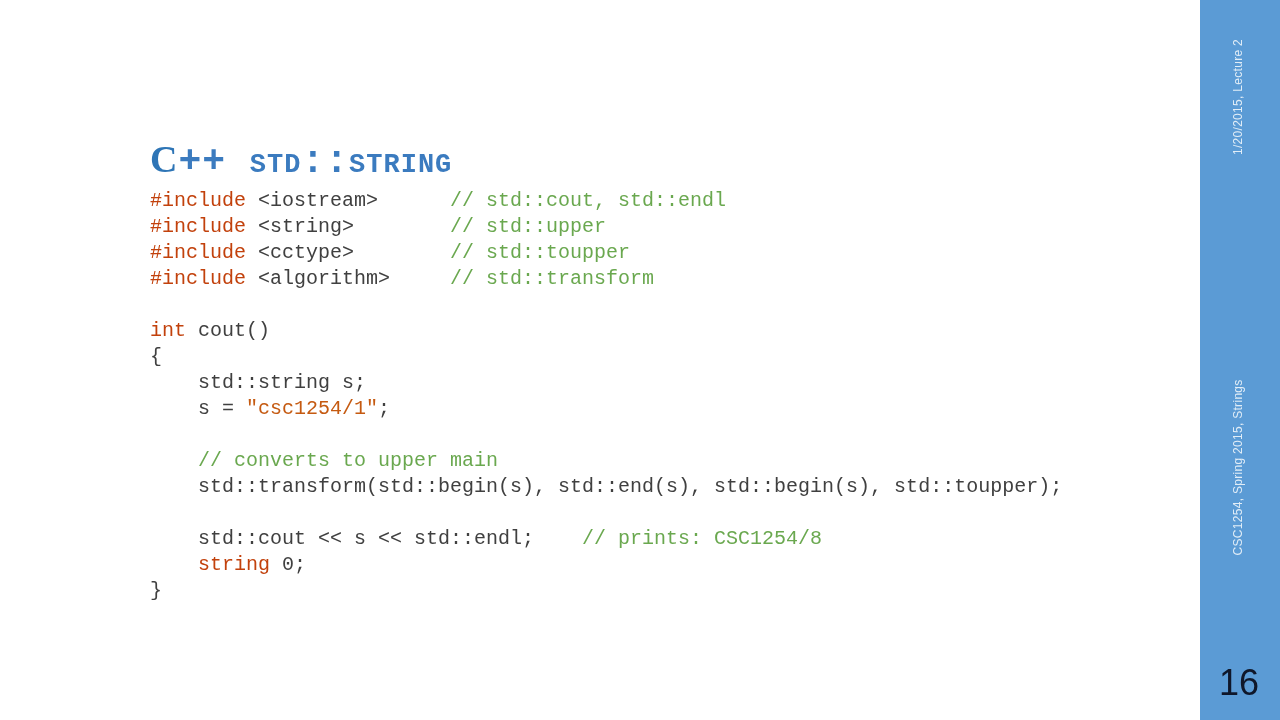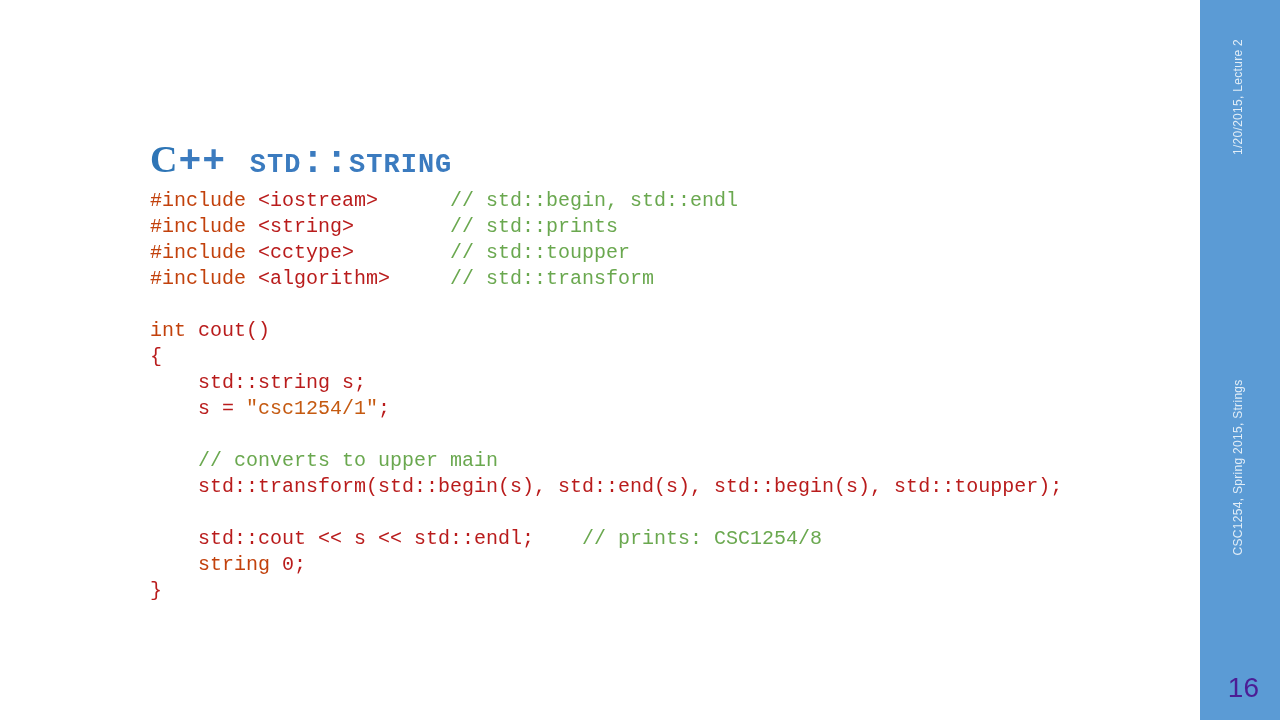--- a/index.html
+++ b/index.html
@@ -35,22 +35,22 @@
     transform: rotate(-90deg);
     font-family: "Segoe UI Light", "Segoe UI", Arial, sans-serif;
     letter-spacing: 0.3px;
   }
   .side-date   { right: -18px; top: 90px;  width: 120px; text-align: center; }
   .side-course { right: -40px; bottom: 240px; width: 165px; text-align: center; }
   .page-num {
     position: absolute;
     right: 21px;
     bottom: 16px;
-    color: #4c1d95;
-    font-size: 28px;
+    color: #0f172a;
+    font-size: 36px;
     font-family: "Segoe UI Light", "Segoe UI", Arial, sans-serif;
   }
   .title {
     position: absolute;
     left: 130px;
     top: 137px;
     font-size: 38px;
     letter-spacing: 1px;
     margin-left: 20px;
   }
@@ -63,33 +63,33 @@
     font-family: Consolas, "Courier New", monospace;
     font-size: 20px;
     line-height: 26px;
     color: #595959;
     white-space: pre;
     font-variant-ligatures: none;
   }
   .kw   { color: #c2410c; }  
   .cm   { color: #6aa84f; }  
   .str  { color: #c55a11; }  
-  .txt  { color: #b91c1c; }  
+  .txt  { color: #404040; }  
 </style>
 </head>
 <body>
 
 <div class="slide">
 
   <div class="title">
     <span class="t-blue1">C</span><span class="t-blue2">++ std::string</span>
   </div>
 
-  <div class="code"><span class="kw">#include</span><span class="txt"> &lt;iostream&gt;      </span><span class="cm">// std::begin, std::endl</span>
-<span class="kw">#include</span><span class="txt"> &lt;string&gt;        </span><span class="cm">// std::prints</span>
+  <div class="code"><span class="kw">#include</span><span class="txt"> &lt;iostream&gt;      </span><span class="cm">// std::cout, std::endl</span>
+<span class="kw">#include</span><span class="txt"> &lt;string&gt;        </span><span class="cm">// std::upper</span>
 <span class="kw">#include</span><span class="txt"> &lt;cctype&gt;        </span><span class="cm">// std::toupper</span>
 <span class="kw">#include</span><span class="txt"> &lt;algorithm&gt;     </span><span class="cm">// std::transform</span>
 <span></span>
 <span class="kw">int</span><span class="txt"> cout()</span>
 <span class="txt">{</span>
 <span class="txt">    std::string s;</span>
 <span class="txt">    s = </span><span class="str">"csc1254/1"</span><span class="txt">;</span>
 <span></span>
 <span class="txt">    </span><span class="cm">// converts to upper main</span>
 <span class="txt">    std::transform(std::begin(s), std::end(s), std::begin(s), std::toupper);</span>

